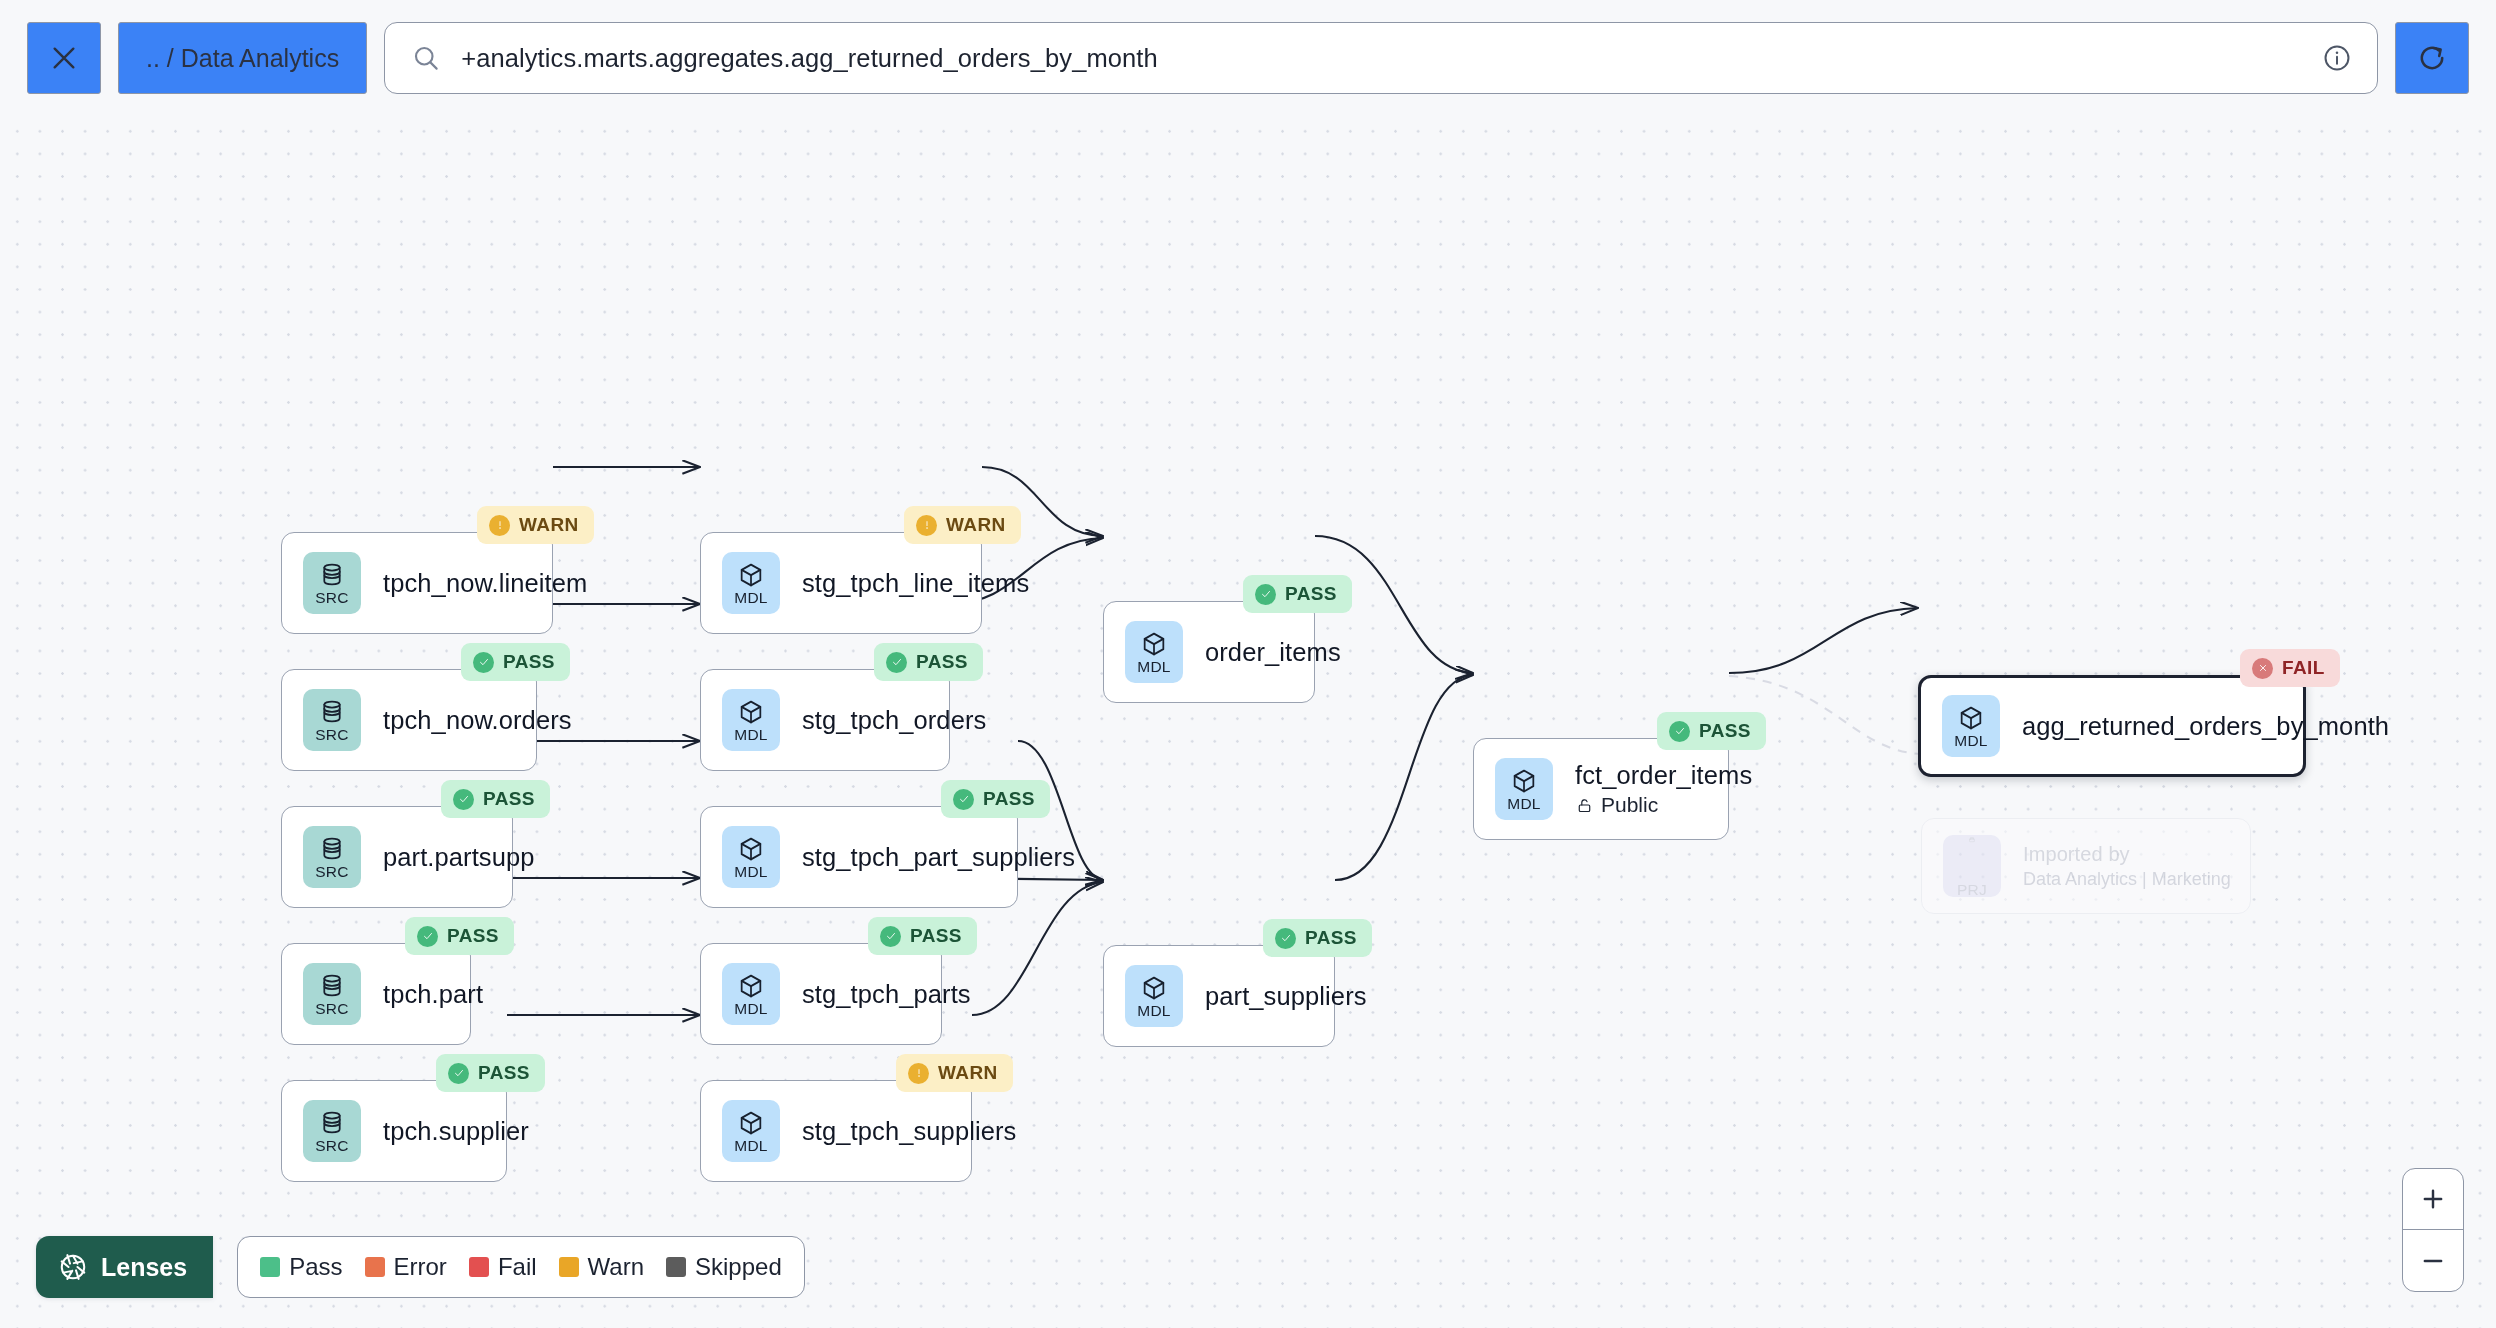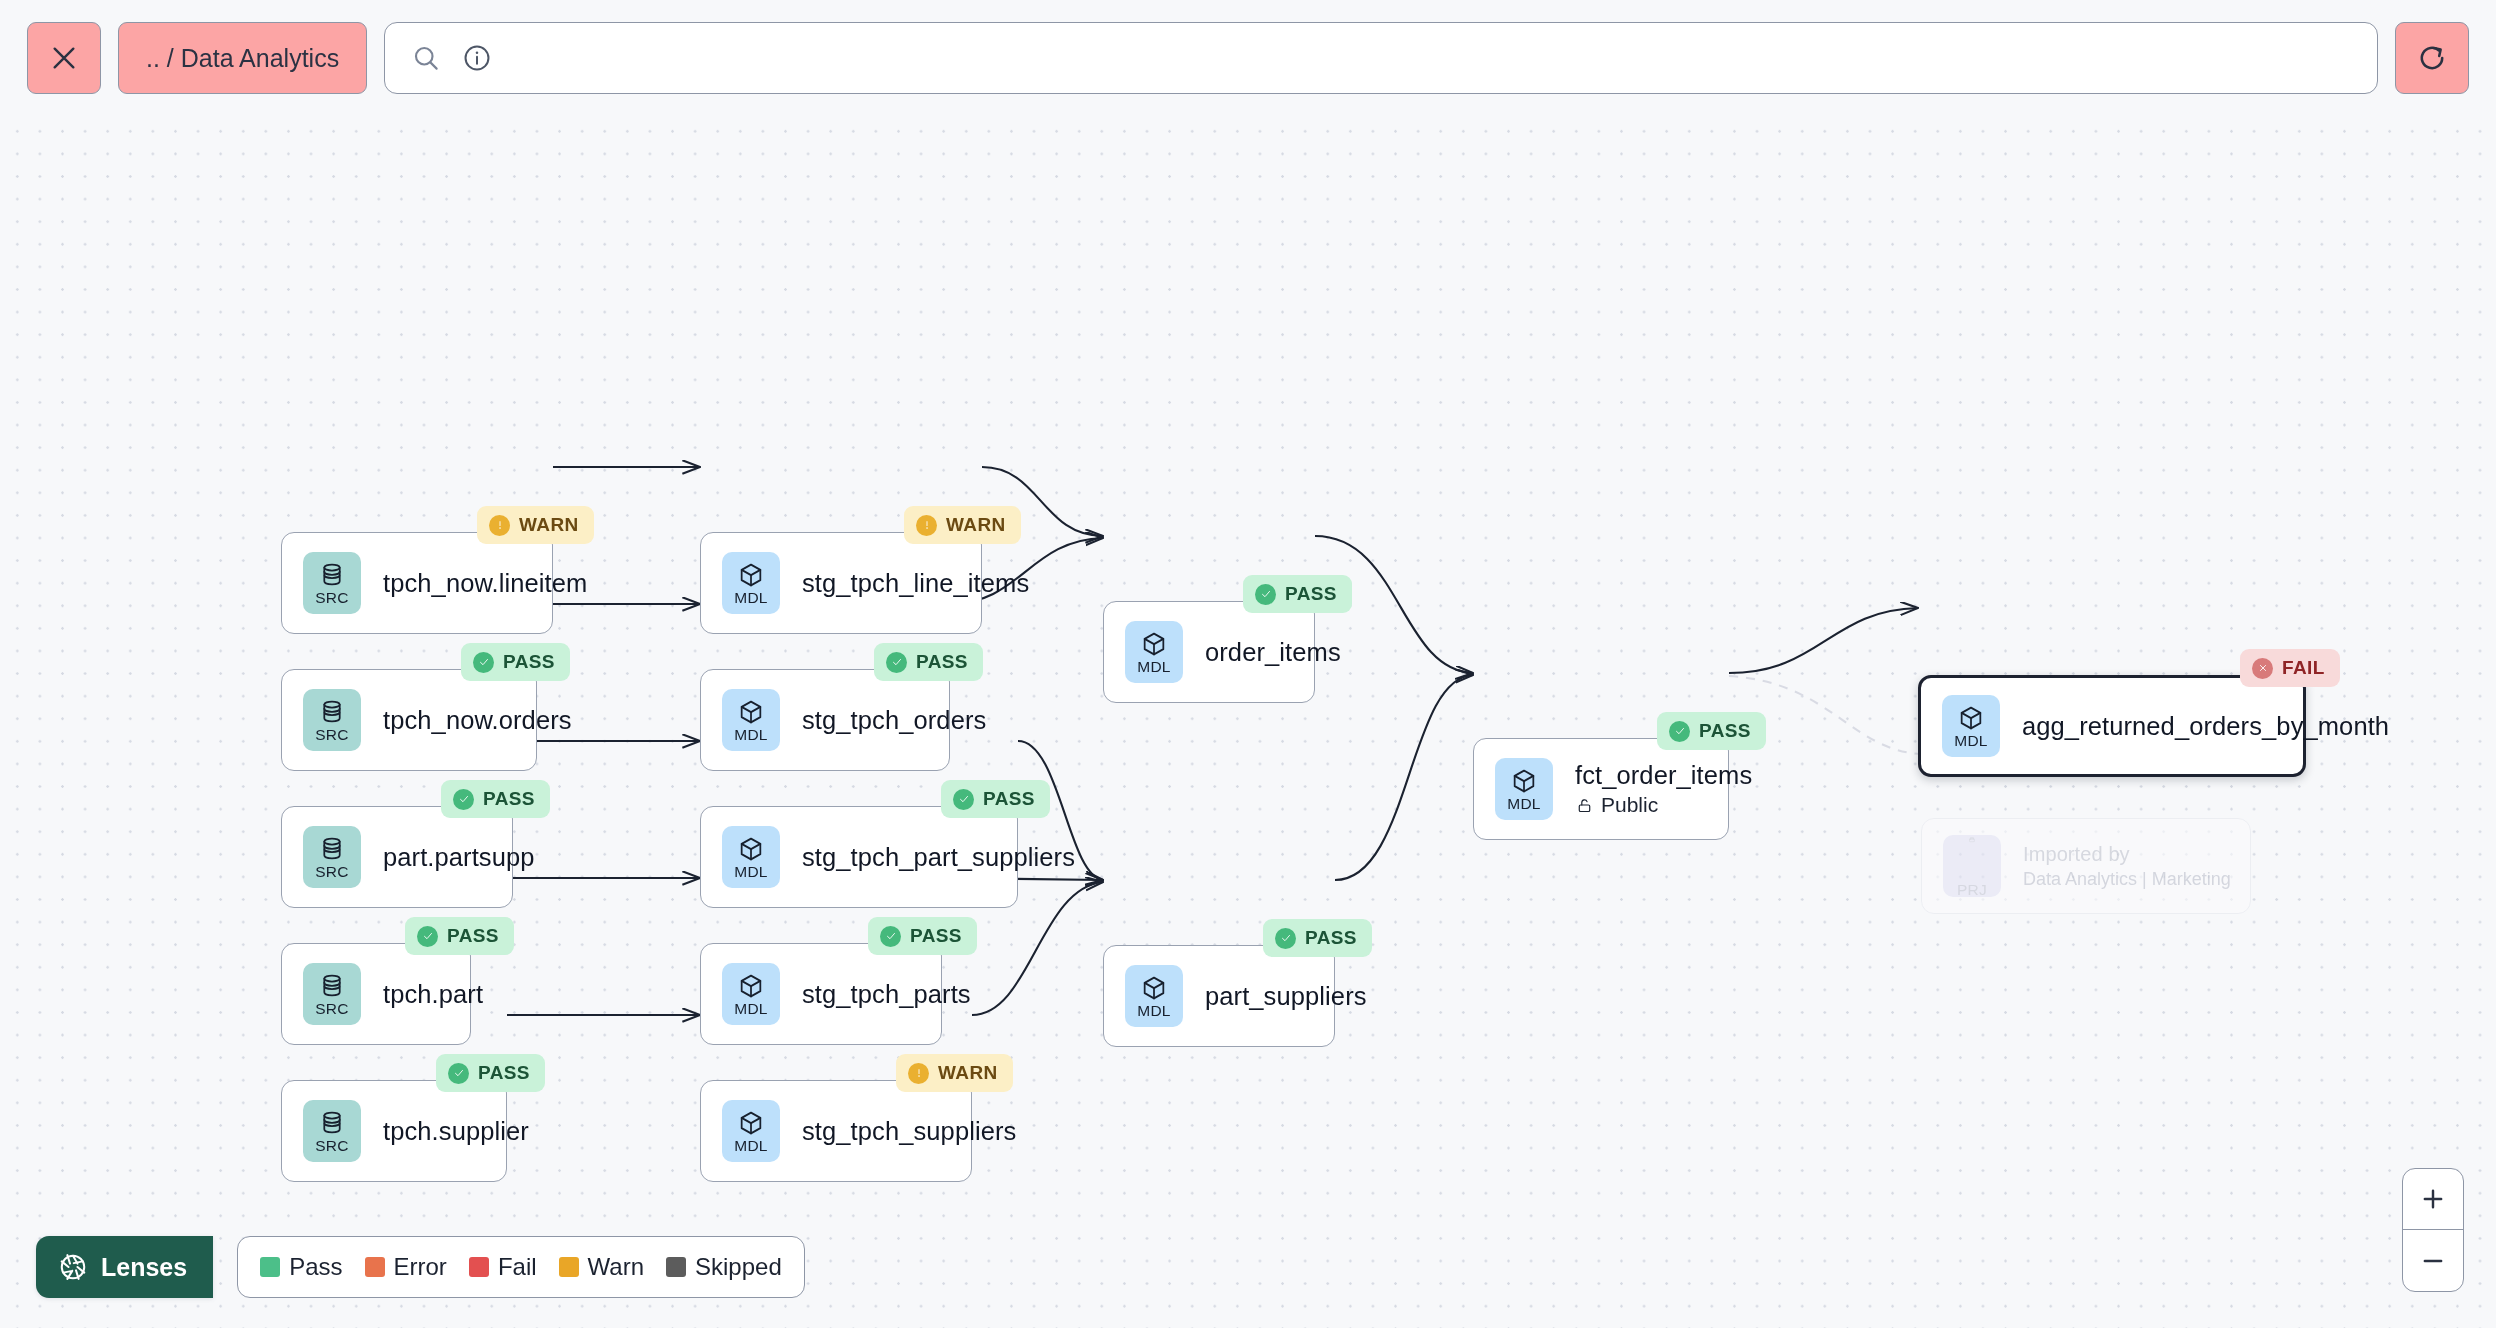--- a/index.html
+++ b/index.html
@@ -12,23 +12,23 @@
 
   
   #header {
     position: absolute; top: 0; left: 0; width: 2496px; height: 116px;
     background: #f7f8fa;
     display: flex; align-items: center; gap: 17px;
     padding: 0 27px;
     z-index: 40;
   }
   .hdr-btn {
-    background: #fca5a5;
+    background: #3b82f6;
     border: 1.6px solid #8e96a6;
-    border-radius: 9px;
+    border-radius: 3px;
     height: 72px;
     display: flex; align-items: center; justify-content: center;
     color: #2c3344;
     cursor: pointer;
   }
   #close-btn { width: 74px; }
   #breadcrumb-btn {
     padding: 0 27px;
     font-size: 25px; color: #2b3243; white-space: nowrap;
   }
@@ -204,20 +204,21 @@
       </svg>
     </div>
 
     <div class="hdr-btn" id="breadcrumb-btn">.. / Data Analytics</div>
 
     <div id="search-bar">
       <svg class="ico" width="30" height="30" viewBox="0 0 24 24" fill="none" stroke="#7b8496" stroke-width="1.7" stroke-linecap="round">
         <circle cx="10.6" cy="10.6" r="6.6"></circle>
         <path d="M15.5 15.5 L20.5 20.5"></path>
       </svg>
+      <div id="search-input-text" title="Search lineage">+analytics.marts.aggregates.agg_returned_orders_by_month</div>
       <svg class="ico" width="32" height="32" viewBox="0 0 24 24" fill="none" stroke="#4d5666" stroke-width="1.5" stroke-linecap="round">
         <circle cx="12" cy="12" r="8.6"></circle>
         <circle cx="12" cy="8.1" r=".95" fill="#4d5666" stroke="none"></circle>
         <path d="M12 11.1 L12 16.3"></path>
       </svg>
     </div>
 
     <div class="hdr-btn" id="refresh-btn">
       <svg class="ico" width="34" height="34" viewBox="0 0 24 24" fill="none" stroke="#2a3141" stroke-width="1.8" stroke-linecap="round" stroke-linejoin="round">
         <path d="M19.2 12a7.2 7.2 0 1 1-2.3-5.3"></path>

